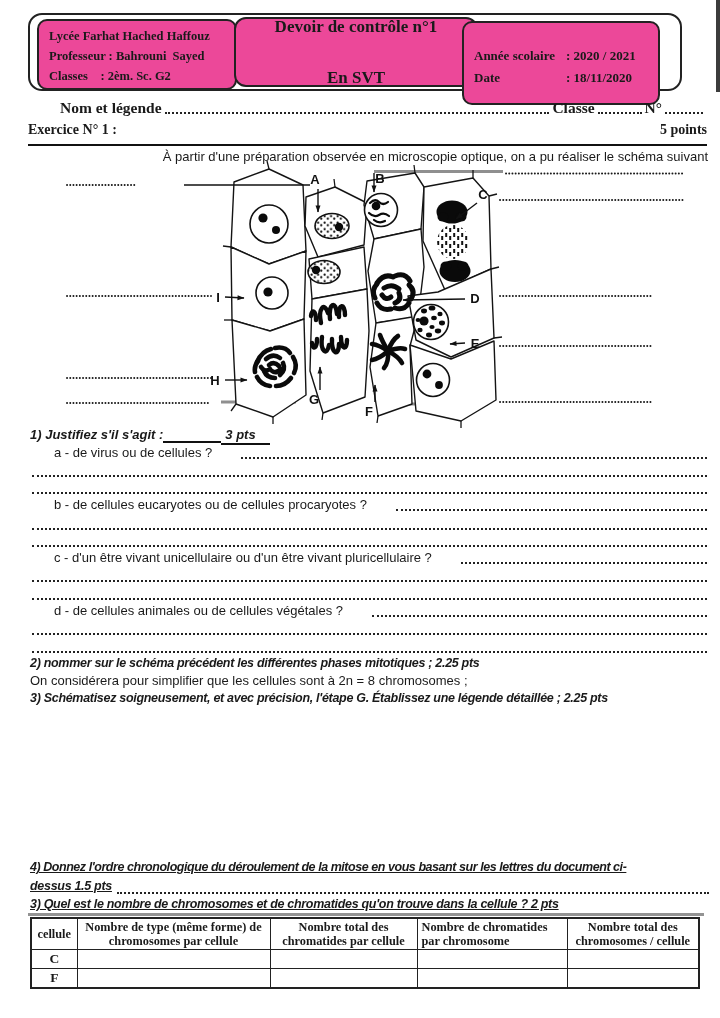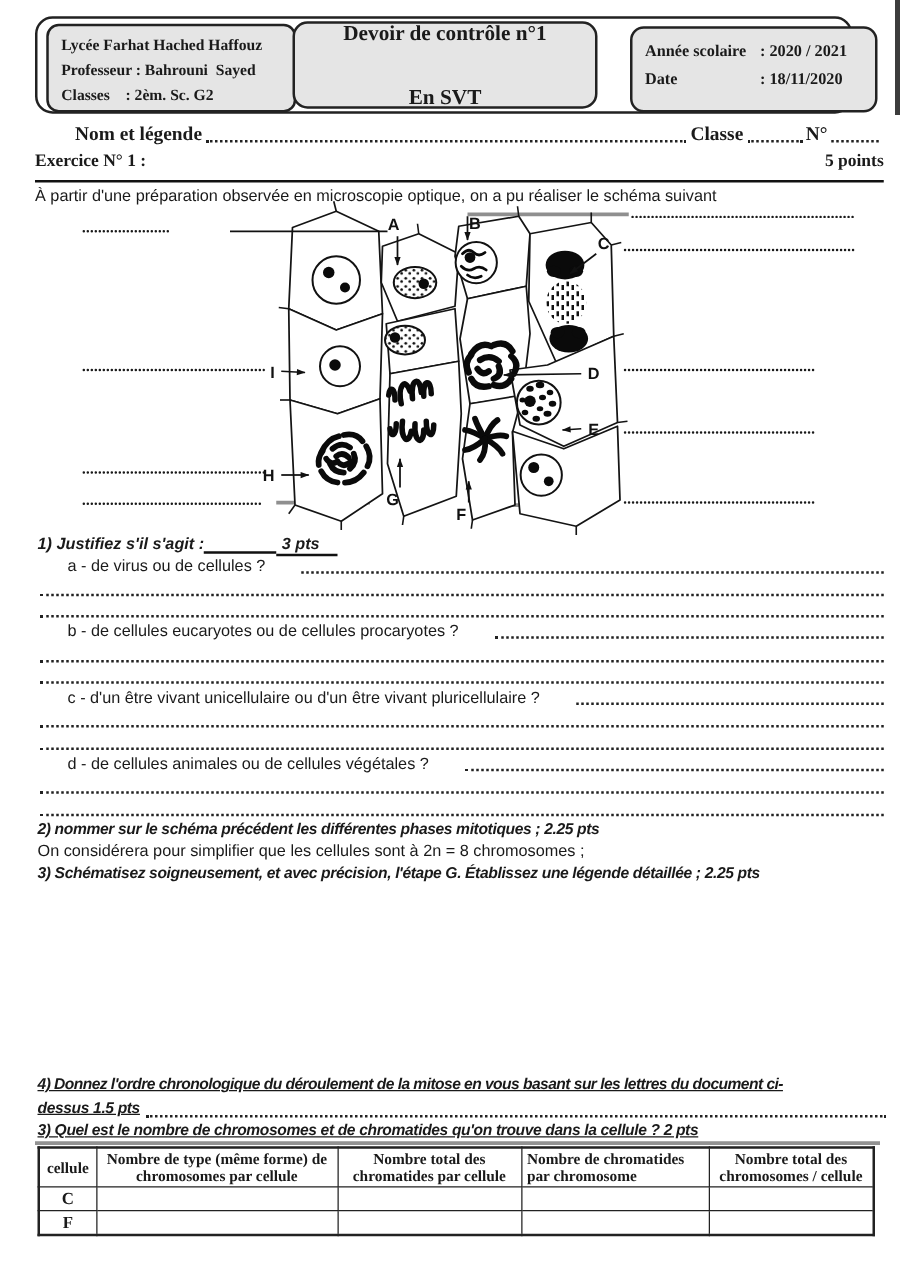--- a/index.html
+++ b/index.html
@@ -1,39 +1,39 @@
 <!DOCTYPE html>
 <html><head>
 <meta charset="utf-8">
 <style>
   html,body{margin:0;padding:0;background:#e8e8e8;}
   .page{position:relative;width:720px;height:1018px;background:#fff;margin:0 auto;
         font-family:"Liberation Sans",sans-serif;color:#1a1a1a;overflow:hidden;}
   
   .hdr-outer{position:absolute;left:28px;top:13px;width:650px;height:74px;
              border:2px solid #222;border-radius:14px;}
-  .hbox{position:absolute;border:2px solid #222;border-radius:10px;background:#e5e5e5;}
+  .hbox{position:absolute;border:2px solid #222;border-radius:10px;background:#ec4899;}
   .hbox1{left:7px;top:4px;width:186px;height:62px;padding:5px 0 0 10px;}
   .hbox1 .line{font:700 12.5px "Liberation Serif",serif;line-height:20px;white-space:pre;}
   .hbox2{left:204px;top:2px;width:240px;height:66px;border-radius:12px;
          display:flex;flex-direction:column;justify-content:center;align-items:center;gap:24px;}
   .hbox2 .t1,.hbox2 .t2{font:700 17px "Liberation Serif",serif;line-height:27px;}
-  .hbox3{left:474px;top:6px;width:184px;height:58px;padding:7px 0 0 10px;border-radius:11px;}
+  .hbox3{left:432px;top:6px;width:184px;height:58px;padding:22px 0 0 10px;}
   .hrow{display:flex;font:700 13px "Liberation Serif",serif;line-height:22px;}
   .hrow .lbl{width:92px;flex:none;}
   .edge-artifact{position:absolute;right:0;top:0;width:4px;height:92px;background:#3c3c3c;}
   
   .nomline{position:absolute;left:60px;top:99px;width:646px;display:flex;align-items:flex-end;
            font:700 15.5px "Liberation Serif",serif;}
   .dotfill{border-bottom:2px dotted #222;margin:0 3px 3px 3px;height:0;align-self:flex-end;}
   .df1{flex:1;} .df2{width:44px;} .df3{width:38px;}
   .exline{position:absolute;left:28px;top:122px;width:679px;height:22px;
           border-bottom:2.5px solid #111;display:flex;justify-content:space-between;
           font:700 14px "Liberation Serif",serif;}
-  .intro{position:absolute;left:28px;top:149px;width:680px;font:400 13px "Liberation Sans",sans-serif;}
+  .intro{position:absolute;left:28px;top:149px;width:680px;font:400 13px "Liberation Sans",sans-serif;text-align:right;}
   
   .diagram{position:absolute;left:0px;top:160px;}
   
   .qblock{position:absolute;left:30px;top:427px;width:677px;}
   .qrow{height:17.6px;display:flex;align-items:flex-start;white-space:nowrap;
         font:400 13px "Liberation Sans",sans-serif;line-height:16px;text-align:right;}
   .qrow.indent{padding-left:24px;gap:24px;}
   .bi{font:italic 700 13px "Liberation Sans",sans-serif;}
   .small-bi{font:italic 700 12.5px "Liberation Sans",sans-serif;letter-spacing:-0.3px;}
   .fill{flex:1;border-bottom:2px dotted #222;align-self:flex-end;margin:0 0 3.5px 5px;height:0;}

